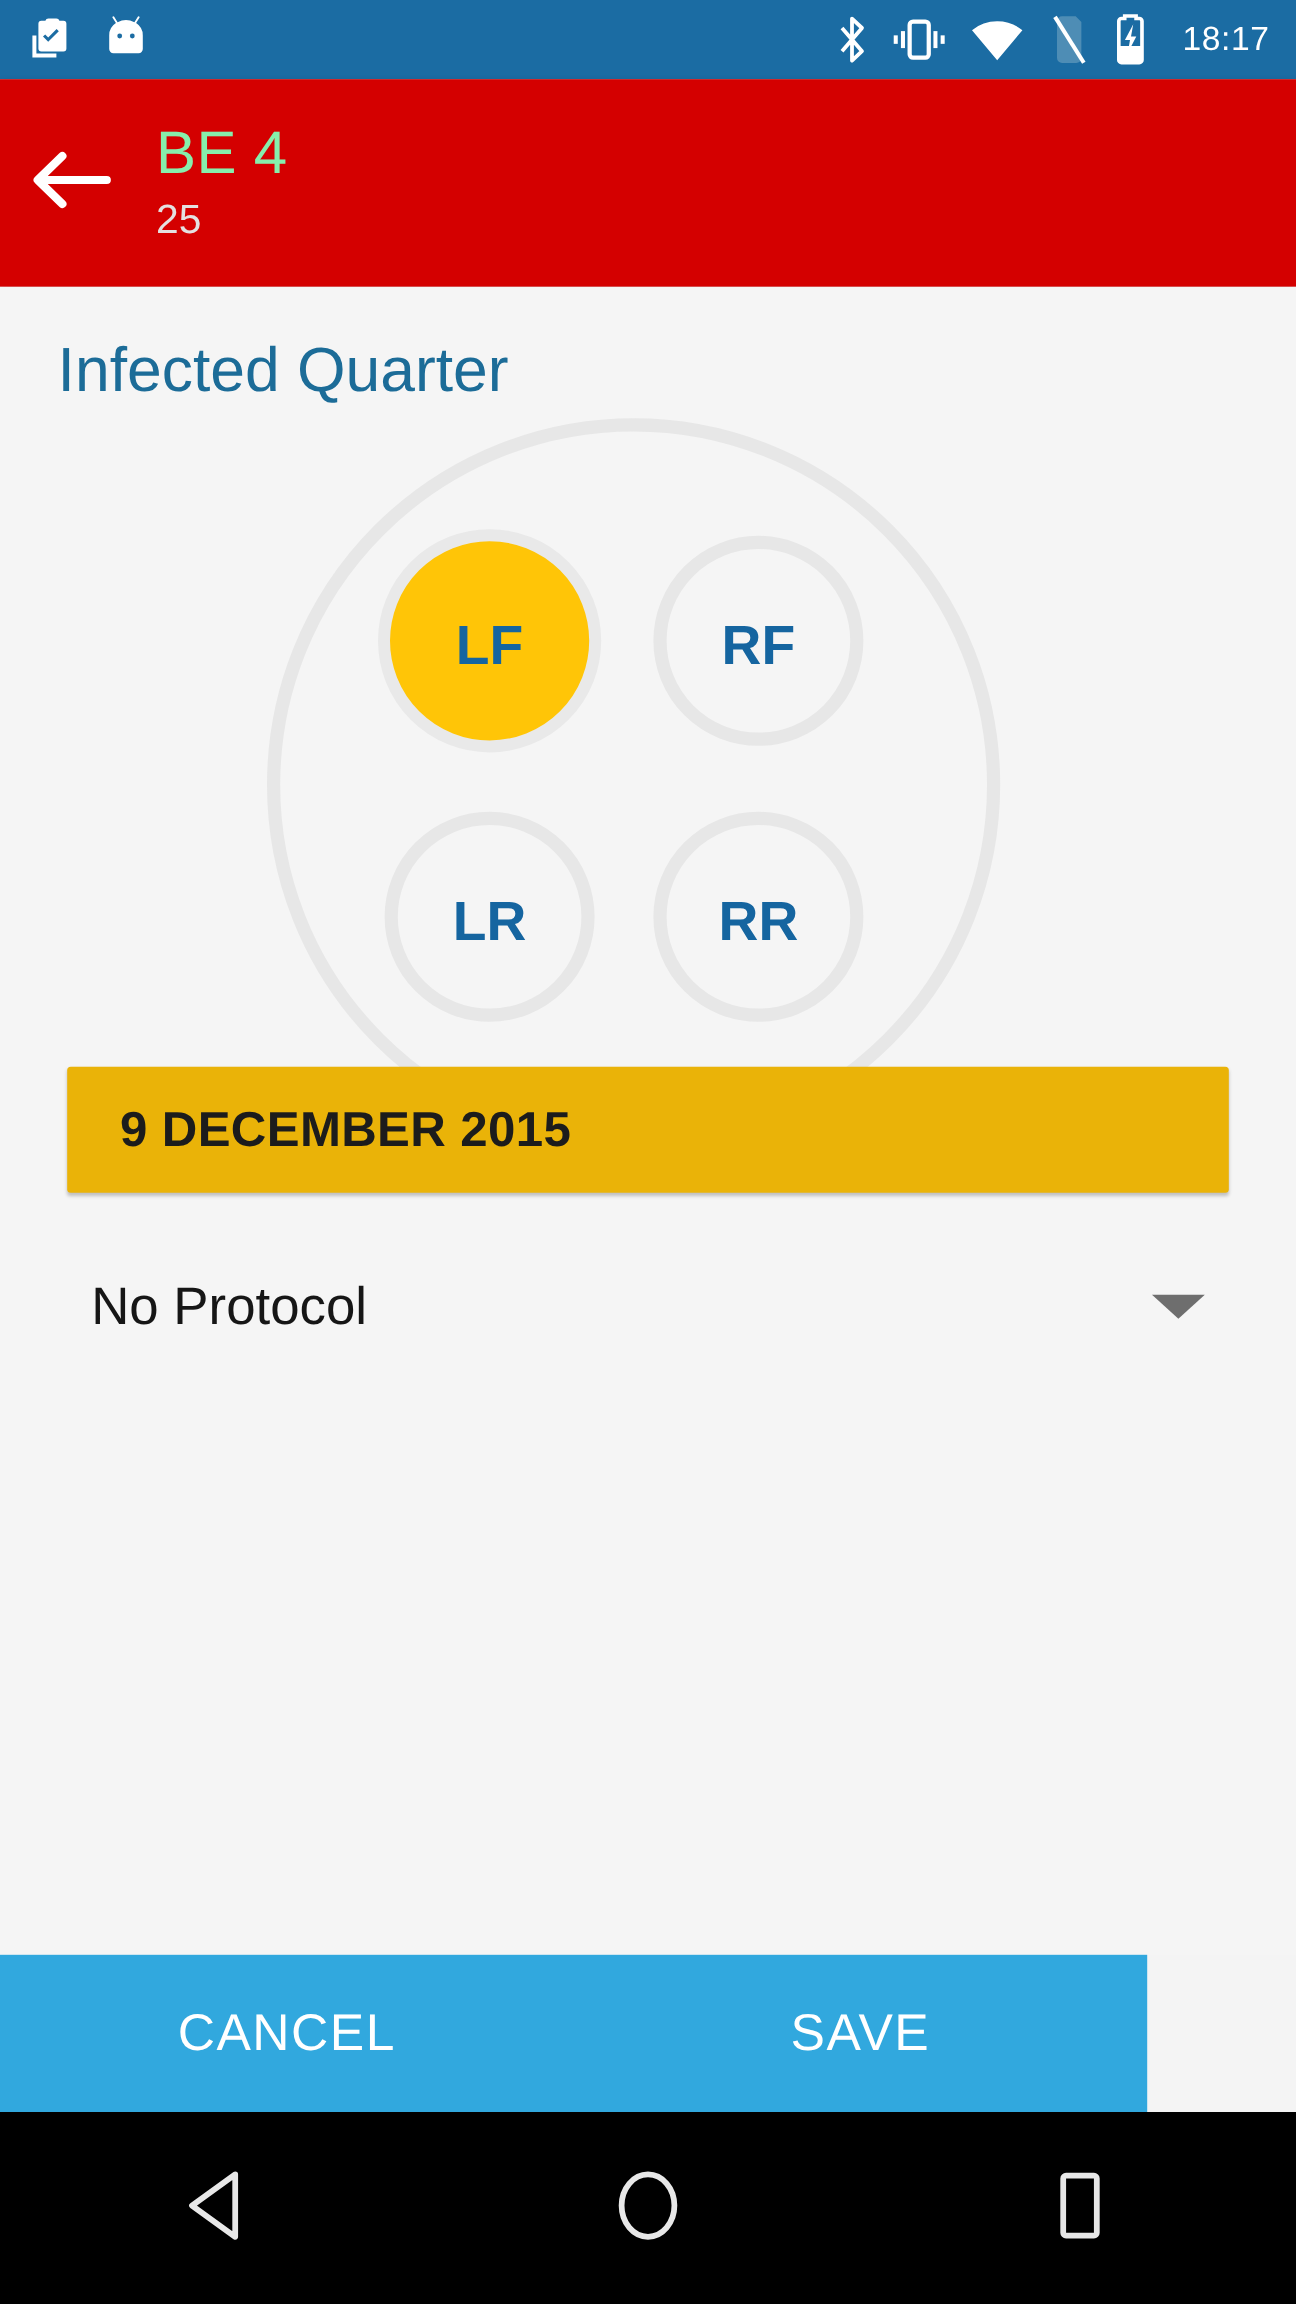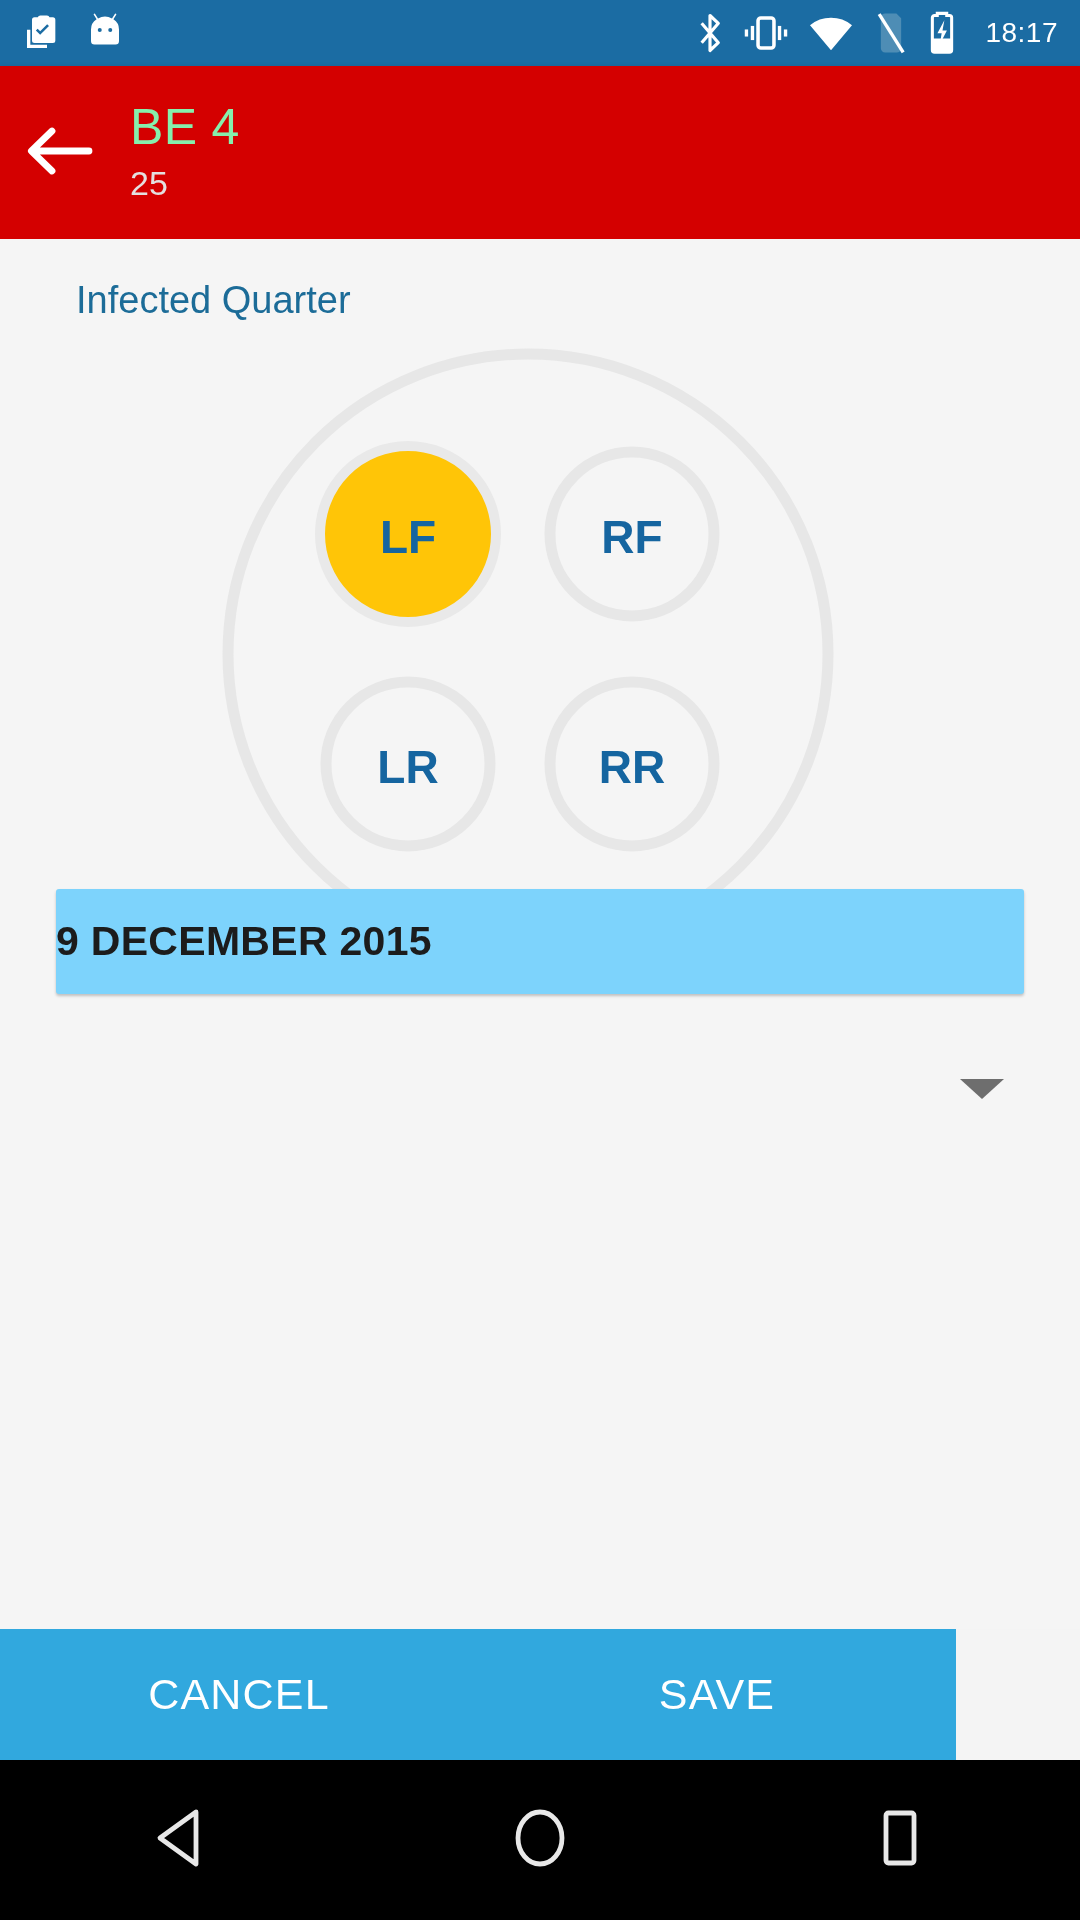--- a/index.html
+++ b/index.html
@@ -49,43 +49,44 @@
     margin-top:8px; opacity:0.98;
   }
 
   
   .content{
     position:absolute; top:239px; left:0; width:1080px; height:1390px;
     background:#f5f5f5;
   }
   .section-label{
     position:absolute; top:40px; left:48px;
-    color:#1c6c98; font-size:38px; font-weight:400;margin-left:28px;
+    color:#1c6c98; font-size:52px; font-weight:400;
   }
 
   
   .udder{
     position:absolute; top:95px; left:208px;
     width:640px; height:640px;
   }
   .udder svg{ display:block; width:640px; height:640px; }
   .quarter-label{
     font-family:"Liberation Sans", sans-serif;
     font-size:46px; font-weight:bold; fill:#1565a0;
     text-anchor:middle; dominant-baseline:central;
   }
 
   
   .date-btn{
     position:absolute; top:650px; left:56px;
     width:968px; height:105px;
-    background:#7dd3fc;
+    background:#eab308;
     border-radius:3px;
     box-shadow:0 2px 3px rgba(0,0,0,0.22);
     display:flex; align-items:center;
+    padding-left:44px;
     cursor:pointer;
   }
   .date-text{ color:#1c1c1c; font-size:41px; font-weight:bold; letter-spacing:0.3px; }
 
   
   .spinner{
     position:absolute; top:790px; left:0;
     width:1080px; height:120px;
     display:flex; align-items:center;
     cursor:pointer;
@@ -228,20 +229,21 @@
           <text class="quarter-label" x="424" y="433">RR</text>
         </g>
       </svg>
     </div>
 
     <div class="date-btn">
       <span class="date-text">9 DECEMBER 2015</span>
     </div>
 
     <div class="spinner">
+      <span class="spinner-value">No Protocol</span>
       <span class="spinner-caret"></span>
     </div>
 
   </div>
 
   <div class="actionbar">
     <div class="action-btn">
       <span>CANCEL</span>
     </div>
     <div class="action-btn">

